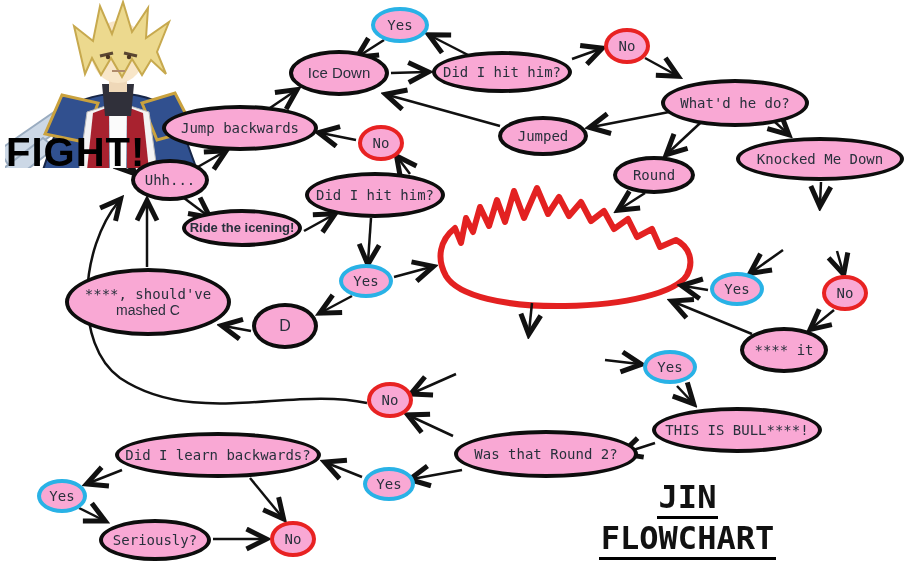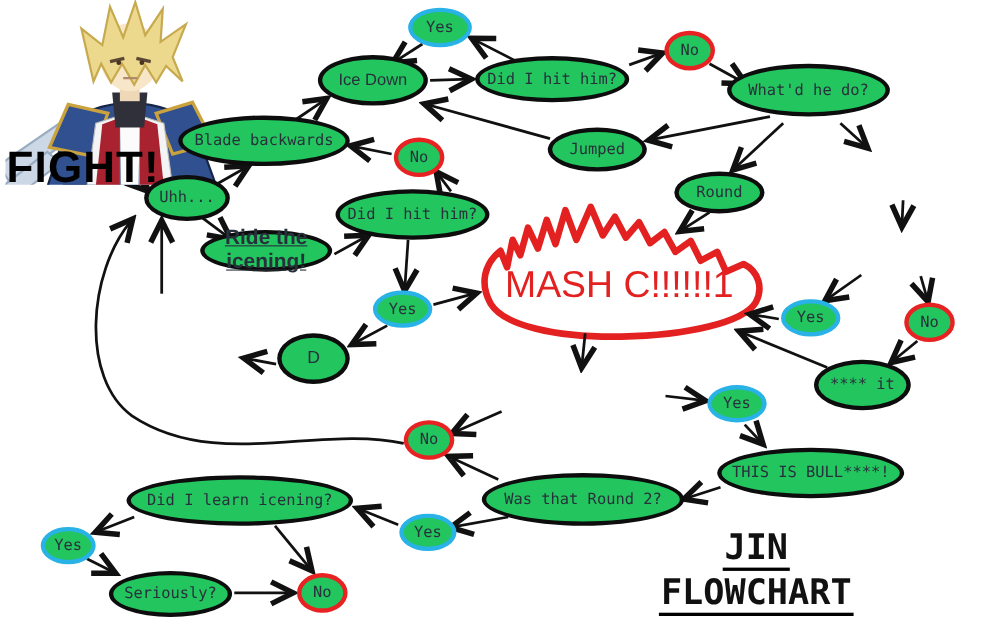--- a/index.html
+++ b/index.html
@@ -1,26 +1,26 @@
 <!DOCTYPE html>
 <html style="--yes: #29b2e6; --no: #e82222; --mash: #e32121;"><head>
 <meta charset="utf-8">
 <style>
   html,body{margin:0;padding:0;background:#fff;}
   #canvas{position:relative;width:905px;height:575px;background:#fff;overflow:hidden;
           font-family:"DejaVu Sans Mono",monospace;}
   .wires{position:absolute;left:0;top:0;z-index:1;}
-  .node{position:absolute;z-index:2;box-sizing:border-box;background:#22c55e;
+  .node{position:absolute;z-index:2;box-sizing:border-box;background:#f9a8d4;
         border:4px solid #0d0d0d;border-radius:50%;
         display:flex;flex-direction:column;align-items:center;justify-content:center;
         text-align:center;font-size:14px;color:#28303c;line-height:1.15;}
   .node.yes{border-color:var(--yes,#29b2e6);border-width:4px;}
   .node.no{border-color:var(--no,#e82222);border-width:4px;}
   .sans{font-family:"Liberation Sans",sans-serif;}
-  .small{font-size:19px;font-weight:600;text-decoration:underline;}
+  .small{font-size:13px;font-weight:600;}
   #fight{position:absolute;left:6px;top:130px;z-index:2;color:#000;
          font-family:"Liberation Sans",sans-serif;font-size:40px;font-weight:600;letter-spacing:1px;}
   #mash-text{position:absolute;left:448px;top:240px;width:230px;height:40px;z-index:2;
              color:var(--mash,#e32121);font-family:"Liberation Sans",sans-serif;
              font-size:34px;text-align:center;white-space:nowrap;}
   #title-block{position:absolute;left:585px;top:478px;width:205px;z-index:2;text-align:center;
                font-family:"DejaVu Sans Mono",monospace;font-weight:bold;font-size:32px;color:#111;}
   #title-block .line{display:inline-block;border-bottom:3px solid #000;padding:0 2px 1px 2px;line-height:1.1;text-align:right;}
   #portrait{position:absolute;left:5px;top:0;z-index:2;}
 </style>
@@ -104,47 +104,51 @@
       <line x1="122" y1="470" x2="89" y2="483"></line>
       <line x1="79" y1="508" x2="103" y2="520"></line>
       <line x1="250" y1="478" x2="282" y2="517"></line>
       <line x1="213" y1="539" x2="264" y2="539"></line>
       <path d="M367,403 C290,386 195,428 120,378 C73,344 80,248 119,201"></path>
     </g>
   </svg>
 
   <div id="fight">FIGHT!</div>
 
-  <div id="mash-text">MASH C!!!!!!1</div>
 
   <div id="title-block">
     <div><span class="line">JIN</span></div>
     <div><span class="line">FLOWCHART</span></div>
   </div>
 
   <div class="node yes" style="left:371px;top:7px;width:58px;height:36px;">Yes</div>
   <div class="node sans" style="left:289px;top:50px;width:100px;height:46px;font-size:15px;">Ice Down</div>
   <div class="node" style="left:432px;top:51px;width:140px;height:42px;">Did I hit him?</div>
   <div class="node no" style="left:604px;top:28px;width:46px;height:36px;">No</div>
-  <div class="node" style="left:661px;top:58px;width:148px;height:48px;">What'd he do?</div>
-  <div class="node" style="left:162px;top:105px;width:156px;height:46px;">Blade backwards</div>
+  <div class="node" style="left:661px;top:79px;width:148px;height:48px;">What'd he do?</div>
+  <div class="node" style="left:162px;top:105px;width:156px;height:46px;">Jump backwards</div>
   <div class="node" style="left:498px;top:116px;width:90px;height:40px;">Jumped</div>
   <div class="node no" style="left:358px;top:125px;width:46px;height:36px;">No</div>
   <div class="node" style="left:613px;top:156px;width:82px;height:38px;">Round</div>
+  <div class="node" style="left:736px;top:137px;width:168px;height:44px;">Knocked Me Down</div>
   <div class="node" style="left:131px;top:159px;width:78px;height:42px;text-align:right;">Uhh...</div>
   <div class="node" style="left:305px;top:172px;width:140px;height:46px;">Did I hit him?</div>
   <div class="node sans small" style="left:182px;top:209px;width:120px;height:38px;">Ride the icening!</div>
   <div class="node yes" style="left:710px;top:272px;width:54px;height:34px;">Yes</div>
   <div class="node no" style="left:822px;top:275px;width:46px;height:36px;">No</div>
   <div class="node yes" style="left:339px;top:264px;width:54px;height:34px;">Yes</div>
+  <div class="node" style="left:65px;top:268px;width:166px;height:68px;">
+    <span>****, should've</span>
+    <span class="sans">mashed C</span>
+  </div>
   <div class="node sans" style="left:252px;top:303px;width:66px;height:46px;font-size:16px;">D</div>
   <div class="node" style="left:740px;top:327px;width:88px;height:46px;">**** it</div>
   <div class="node yes" style="left:643px;top:350px;width:54px;height:34px;">Yes</div>
   <div class="node no" style="left:367px;top:382px;width:46px;height:36px;">No</div>
   <div class="node" style="left:652px;top:407px;width:170px;height:46px;">THIS IS BULL****!</div>
-  <div class="node" style="left:115px;top:432px;width:206px;height:46px;">Did I learn icening?</div>
-  <div class="node" style="left:438px;top:430px;width:184px;height:48px;">Was that Round 2?</div>
+  <div class="node" style="left:115px;top:432px;width:206px;height:46px;">Did I learn backwards?</div>
+  <div class="node" style="left:454px;top:430px;width:184px;height:48px;">Was that Round 2?</div>
   <div class="node yes" style="left:363px;top:467px;width:52px;height:34px;">Yes</div>
   <div class="node yes" style="left:37px;top:479px;width:50px;height:34px;">Yes</div>
   <div class="node" style="left:99px;top:519px;width:112px;height:42px;">Seriously?</div>
   <div class="node no" style="left:270px;top:521px;width:46px;height:36px;">No</div>
 
 </div>
 
 </body></html>

